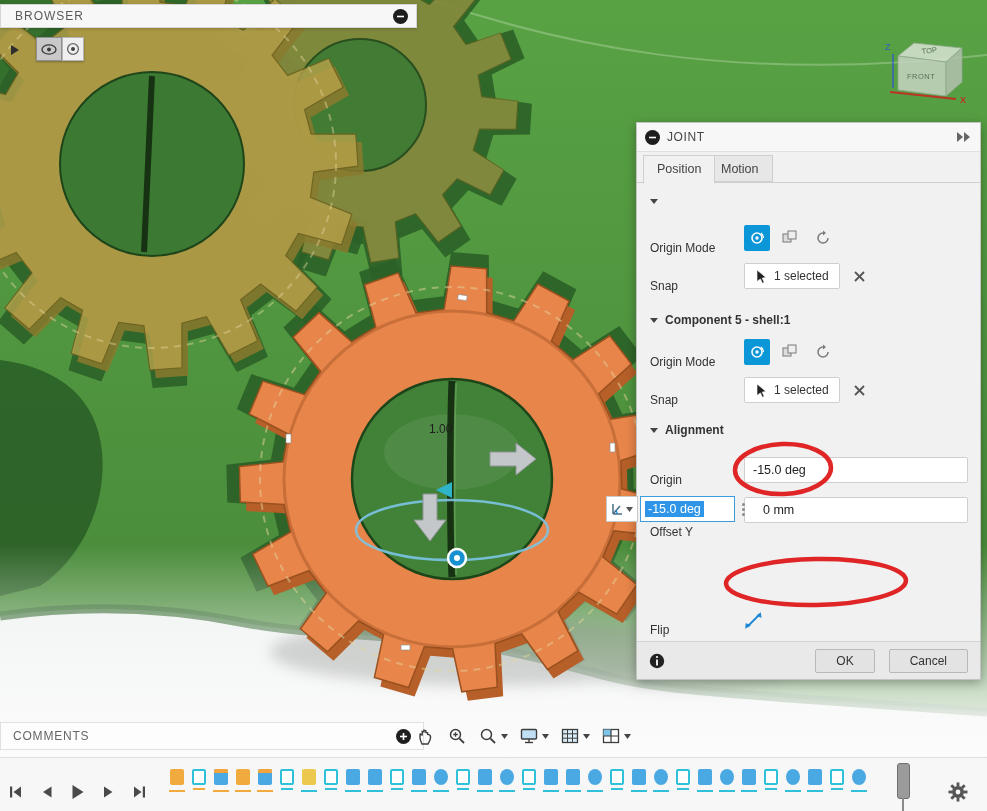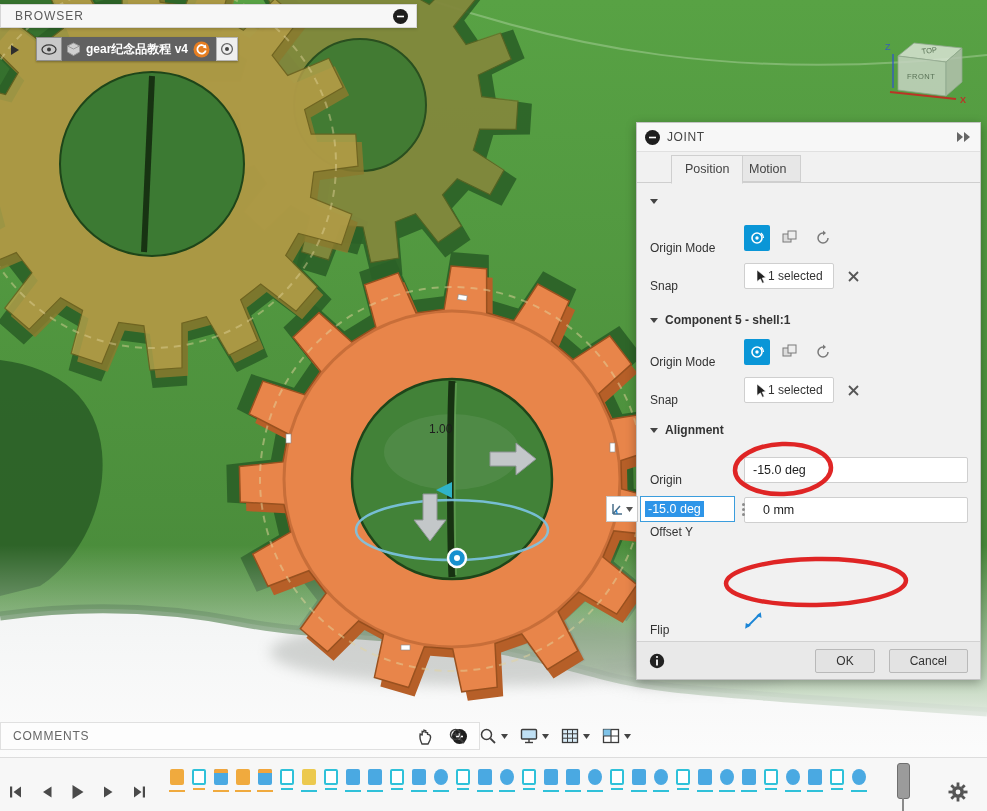--- a/index.html
+++ b/index.html
@@ -23,31 +23,31 @@
   #browser-collapse{position:absolute;left:10px;top:42px;z-index:20;}
 
   
   #joint-dialog{position:absolute;left:636px;top:122px;width:345px;height:558px;background:#f1f1f1;
     border:1px solid #c3c3c3;box-shadow:0 3px 10px rgba(0,0,0,.3);z-index:30;box-sizing:border-box;}
   #joint-header{position:absolute;left:0;right:0;top:0;height:28px;background:#f7f7f7;border-bottom:1px solid #e0e0e0;
     display:flex;align-items:center;padding:0 8px;gap:7px;}
   #joint-header .dtitle{font-size:12px;color:#444;letter-spacing:.6px;flex:1;}
   #joint-tabs{position:absolute;left:0;right:0;top:28px;height:32px;border-bottom:1px solid #cfcfcf;box-sizing:border-box;}
   .tab{position:absolute;top:4px;height:27px;line-height:27px;padding:0 13px;font-size:12.5px;color:#444;
-    background:#e7e7e7;border:1px solid #cfcfcf;box-sizing:border-box;margin-left:28px;}
+    background:#e7e7e7;border:1px solid #cfcfcf;box-sizing:border-box;}
   .tab.active{left:6px;background:#f1f1f1;border-bottom:1px solid #f1f1f1;height:29px;z-index:2;}
   .tab.inactive{left:70px;}
   .jsec{position:absolute;left:13px;right:10px;display:flex;align-items:center;gap:7px;font-weight:bold;font-size:12px;color:#333;}
   .tri{width:0;height:0;border-left:4px solid transparent;border-right:4px solid transparent;border-top:5px solid #444;flex:0 0 auto;}
   .jrow{position:absolute;left:13px;right:12px;height:30px;display:flex;align-items:center;}
   .jlabel{width:94px;font-size:12px;color:#333;flex:0 0 auto;margin-top:19px;}
   .om-btn{width:26px;height:26px;margin-right:7px;border-radius:2px;display:flex;align-items:center;justify-content:center;}
   .om-active{background:#0a96d7;}
   .snap-btn{background:#fff;border:1px solid #cfcfcf;border-radius:2px;height:26px;display:flex;align-items:center;
-    padding:0 10px;font-size:12px;color:#333;box-sizing:border-box;}
+    gap:6px;padding:0 10px;font-size:12px;color:#333;box-sizing:border-box;}
   .xclear{margin-left:14px;display:flex;align-items:center;}
   .jinput{flex:1;height:26px;border:1px solid #cfcfcf;border-radius:2px;background:#fff;
     font:12.5px "Liberation Sans",sans-serif;color:#222;padding:0 8px;box-sizing:border-box;}
   #joint-footer{position:absolute;left:0;right:0;bottom:0;height:38px;background:#e9e9e9;border-top:1px solid #d2d2d2;
     display:flex;align-items:center;padding:0 12px;box-sizing:border-box;}
   #joint-footer .spacer{flex:1;}
   .btn{background:#e3e3e3;border:1px solid #b9b9b9;border-radius:2px;font-size:12px;color:#333;
     padding:4px 20px;margin-left:14px;}
 
   
@@ -55,21 +55,21 @@
   .fi-icon{width:32px;height:26px;background:#fff;border:1px solid #c9c9c9;display:flex;align-items:center;justify-content:center;gap:2px;box-sizing:border-box;}
   .fi-field{width:95px;height:26px;background:#fff;border:1px solid #3b9ddd;display:flex;align-items:center;padding:0 4px;box-sizing:border-box;}
   .fi-field .sel{background:#2e95e8;color:#fff;font-size:12.5px;padding:1px 3px;white-space:nowrap;}
   .fi-grip{width:12px;height:26px;display:flex;flex-direction:column;align-items:center;justify-content:center;gap:2px;}
   .fi-grip i{width:3px;height:3px;border-radius:50%;background:#8a8a8a;display:block;}
 
   
   #annotations{position:absolute;left:0;top:0;z-index:60;pointer-events:none;}
 
   
-  #comments-bar{position:absolute;left:0;top:722px;width:480px;height:28px;background:#fdfdfd;border:1px solid #e0e0e0;
+  #comments-bar{position:absolute;left:0;top:722px;width:424px;height:28px;background:#fdfdfd;border:1px solid #e0e0e0;
     box-sizing:border-box;display:flex;align-items:center;padding:0 12px;z-index:20;}
   #comments-bar .ptitle{font-size:12px;color:#666;letter-spacing:.8px;flex:1;}
   #nav-toolbar{position:absolute;left:416px;top:722px;height:28px;display:flex;align-items:center;gap:11px;z-index:20;}
   .navtool{display:flex;align-items:center;gap:3px;}
 
   
   #timeline{position:absolute;left:0;top:757px;width:987px;height:54px;background:#f7f7f7;border-top:1px solid #ddd;z-index:20;box-sizing:border-box;}
   #playback{position:absolute;left:8px;top:26px;display:flex;align-items:center;gap:17px;}
   #timeline-icons{position:absolute;left:170px;top:11px;display:flex;gap:8px;align-items:flex-start;}
   .ticon{position:relative;width:14px;height:16px;border-radius:2px;flex:0 0 auto;box-sizing:border-box;}
@@ -183,32 +183,20 @@
       </svg>
 </div>
 
 <div id="browser-item">
   <span class="eyebox">
     <svg width="16" height="11">
       <ellipse cx="8" cy="5.5" rx="7" ry="4.6" fill="none" stroke="#3a3a3a" stroke-width="1.3"></ellipse>
       <circle cx="8" cy="5.5" r="2" fill="#3a3a3a"></circle>
     </svg>
   </span>
-  <span class="darkseg">
-    <svg width="15" height="15">
-      <polygon points="7.5,1 13.5,4 13.5,10 7.5,13.5 1.5,10 1.5,4" fill="#cfcfcf" stroke="#9a9a9a"></polygon>
-      <polyline points="1.5,4 7.5,7 13.5,4 M7.5,7 7.5,13.5" fill="none" stroke="#9a9a9a"></polyline>
-    </svg>
-    <span class="itemlabel">gear纪念品教程 v4</span>
-    <svg width="17" height="17">
-      <circle cx="8.5" cy="8.5" r="8" fill="#e67e22"></circle>
-      <path d="M12.3,6 A4.3,4.3 0 1 0 12.8,9.5" fill="none" stroke="#fff" stroke-width="1.8"></path>
-      <polygon points="12.8,3.6 13.5,7.4 9.8,6.5" fill="#fff"></polygon>
-    </svg>
-  </span>
   <span class="targetbox">
     <svg width="14" height="14">
       <circle cx="7" cy="7" r="5.4" fill="none" stroke="#666" stroke-width="1.3"></circle>
       <circle cx="7" cy="7" r="2" fill="#444"></circle>
     </svg>
   </span>
 </div>
 
 <div id="joint-dialog">
   <div id="joint-header">

